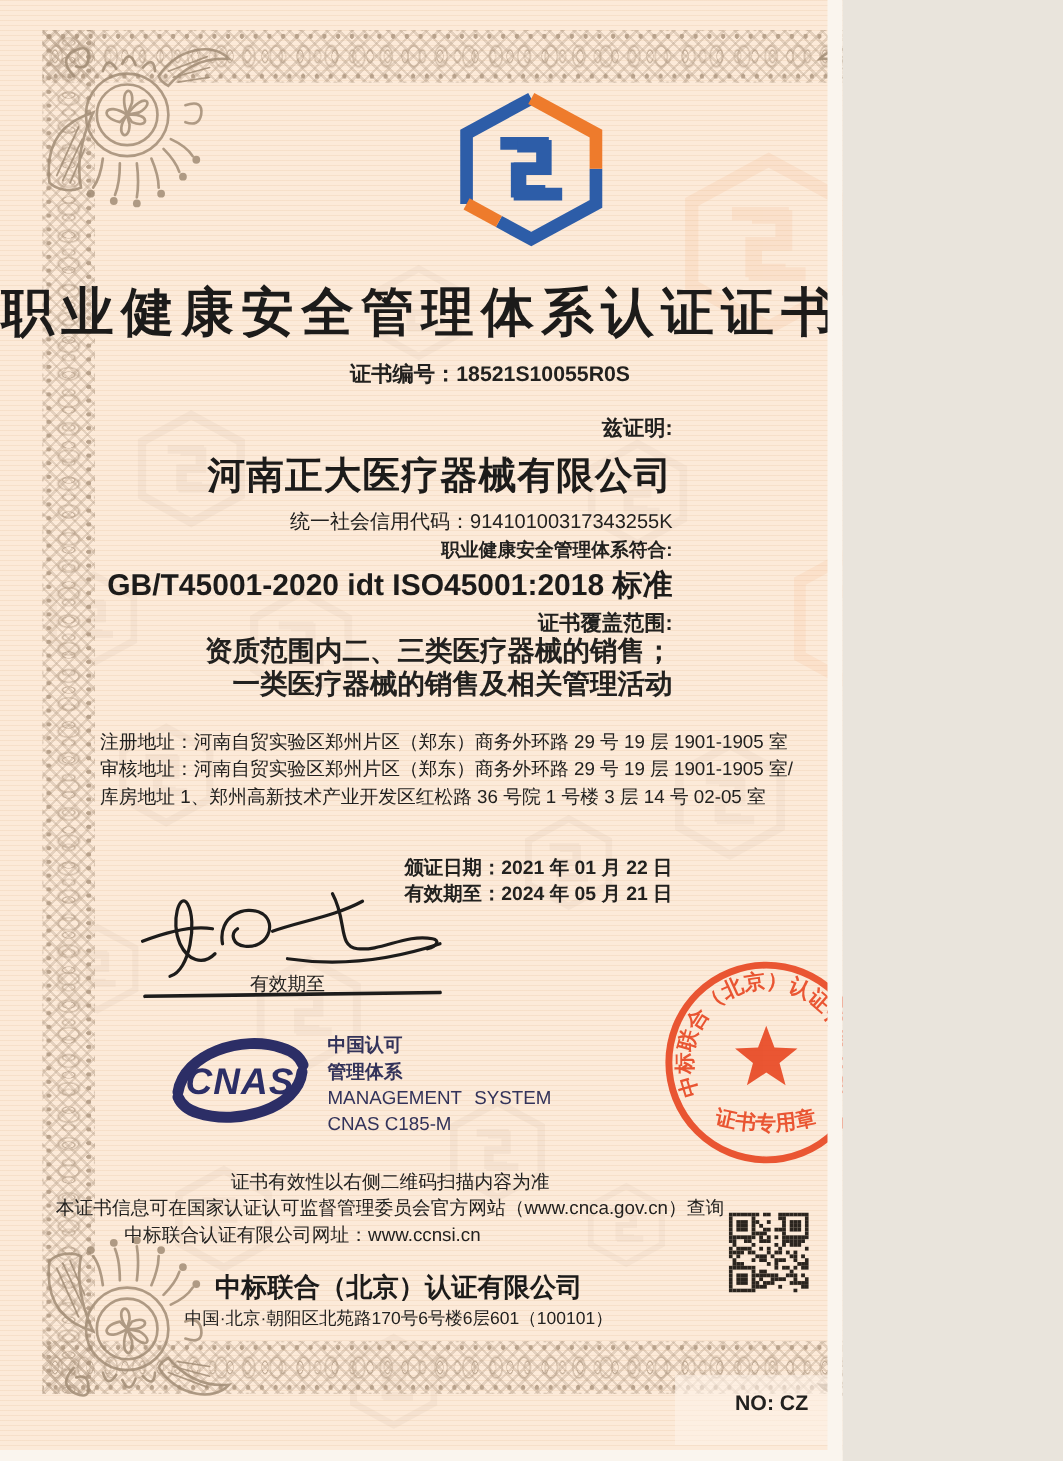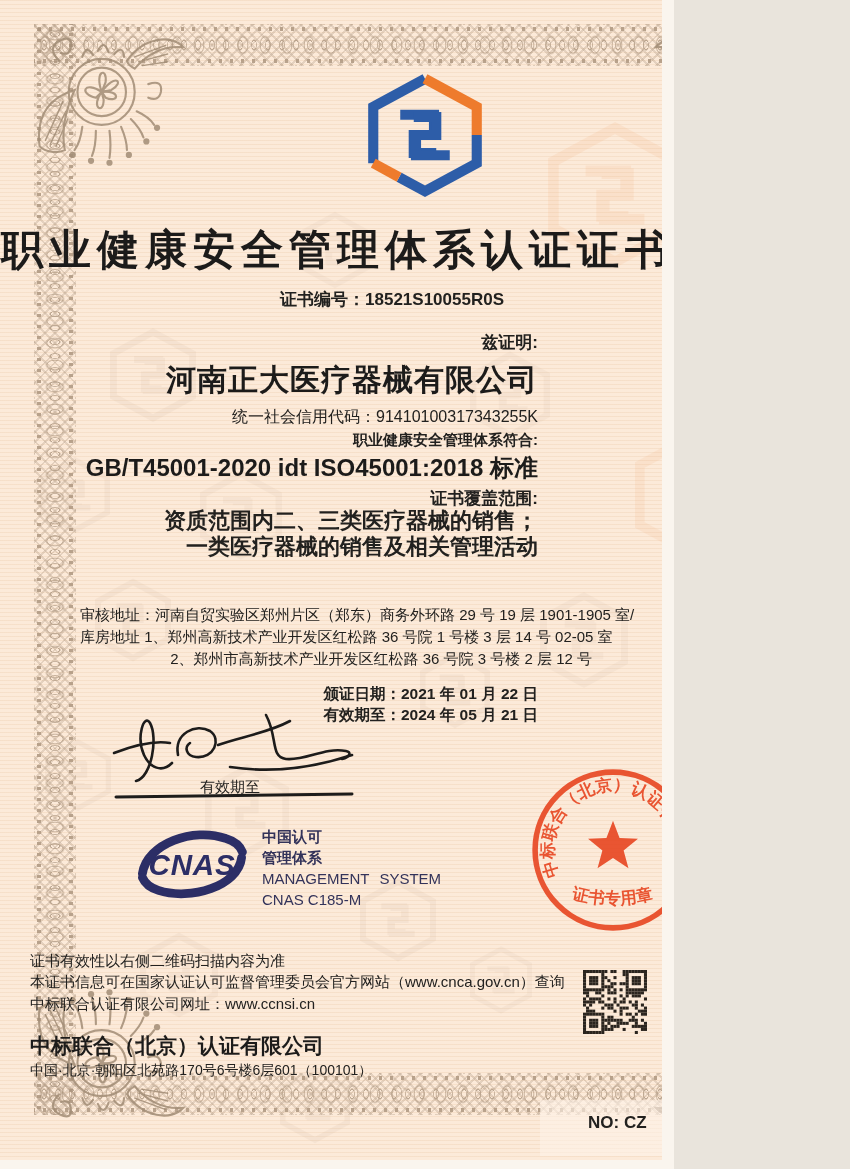--- a/index.html
+++ b/index.html
@@ -35,21 +35,21 @@
       repeating-linear-gradient(45deg, rgba(168,145,122,.35) 0 2px, rgba(0,0,0,0) 2px 7px),
       repeating-linear-gradient(-45deg, rgba(168,145,122,.35) 0 2px, rgba(0,0,0,0) 2px 7px);
     background-size:42px 11px,42px 11px,26px 14px,42px 22px,100% 100%,100% 100%;
     background-position:0 0,0 5px,8px 3px,0 0,0 0,0 0;
   }
   .corner{position:absolute;width:165px;height:165px;color:#a28d76;opacity:.85;}
   .wm{position:absolute;color:#b99f85;}
   
   .row{position:absolute;left:80px;right:136px;text-align:right;white-space:nowrap;}
   .b{font-weight:bold;}
-  .center-line{position:absolute;white-space:nowrap;margin-top:16px;}
+  .center-line{position:absolute;text-align:center;white-space:nowrap;}
   .edge-r{position:absolute;right:0;top:0;width:12px;height:1169px;background:#faf5ee;}
   .edge-b{position:absolute;left:0;bottom:0;width:850px;height:9px;background:#faf5ee;}
 </style>
 </head>
 <body>
 
 <svg width="0" height="0" style="position:absolute">
   <defs>
     <symbol id="hexmark" viewBox="0 0 100 112">
       <g fill="none" stroke="currentColor" stroke-width="8" stroke-linejoin="miter">
@@ -185,23 +185,23 @@
 
   <div class="row b" style="top:431px;font-size:15px;">职业健康安全管理体系符合:</div>
 
   <div class="row b" style="top:452px;font-size:24px;color:#1c1b1a;">GB/T45001-2020 idt ISO45001:2018 标准</div>
 
   <div class="row b" style="top:487px;font-size:17px;">证书覆盖范围:</div>
 
   <div class="row b" style="top:506px;font-size:22px;">资质范围内二、三类医疗器械的销售；</div>
   <div class="row b" style="top:532px;font-size:22px;">一类医疗器械的销售及相关管理活动</div>
 
+  <div class="row" style="top:584px;font-size:15px;right:82px;">注册地址：河南自贸实验区郑州片区（郑东）商务外环路 29 号 19 层 1901-1905 室</div>
   <div class="row" style="top:606px;font-size:15px;right:82px;">审核地址：河南自贸实验区郑州片区（郑东）商务外环路 29 号 19 层 1901-1905 室/</div>
   <div class="row" style="top:628px;font-size:15px;right:82px;">库房地址 1、郑州高新技术产业开发区红松路 36 号院 1 号楼 3 层 14 号 02-05 室</div>
-  <div class="row" style="top:650px;font-size:15px;right:82px;">2、郑州市高新技术产业开发区红松路 36 号院 3 号楼 2 层 12 号</div>
 
   <div class="row b" style="top:684px;font-size:15.5px;">颁证日期：2021 年 01 月 22 日</div>
   <div class="row b" style="top:705px;font-size:15.5px;">有效期至：2024 年 05 月 21 日</div>
 
   <svg class="abs" style="left:100px;top:693px;width:268px;height:116px;" viewBox="0 0 268 116">
     <g fill="none" stroke="#1d1c1b" stroke-width="2.6" stroke-linecap="round">
       <path d="M36,88 C52,84 58,44 50,30 C44,20 36,44 44,62 C50,75 62,80 72,70"></path>
       <path d="M14,60 C40,50 58,48 70,50"></path>
       <path d="M78,62 C74,40 96,30 110,38 C122,46 114,66 96,64 C86,63 84,54 90,50"></path>
       <path d="M118,52 C140,44 168,40 190,28"></path>

